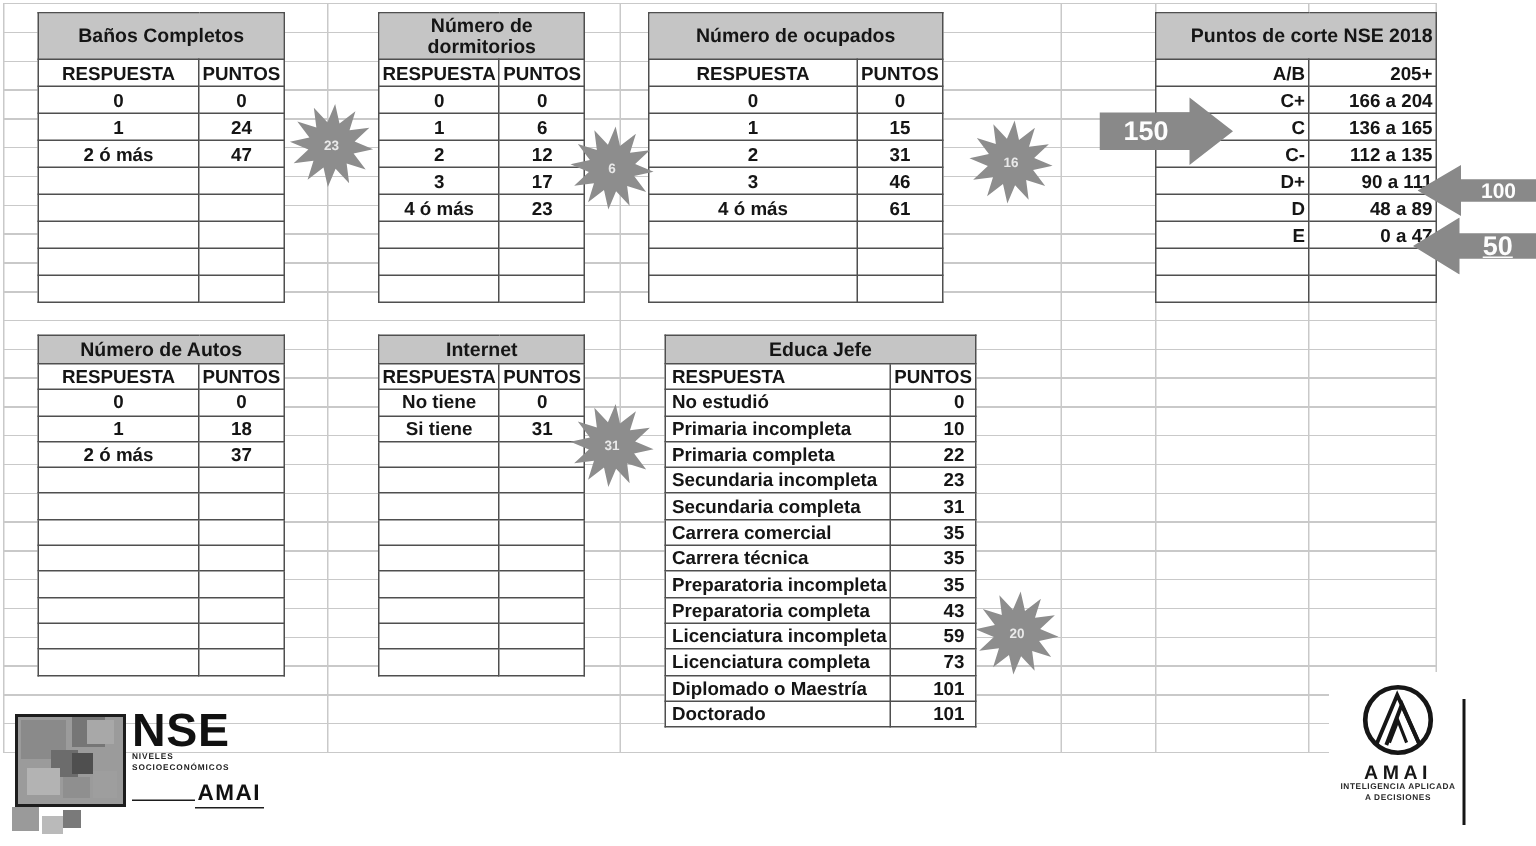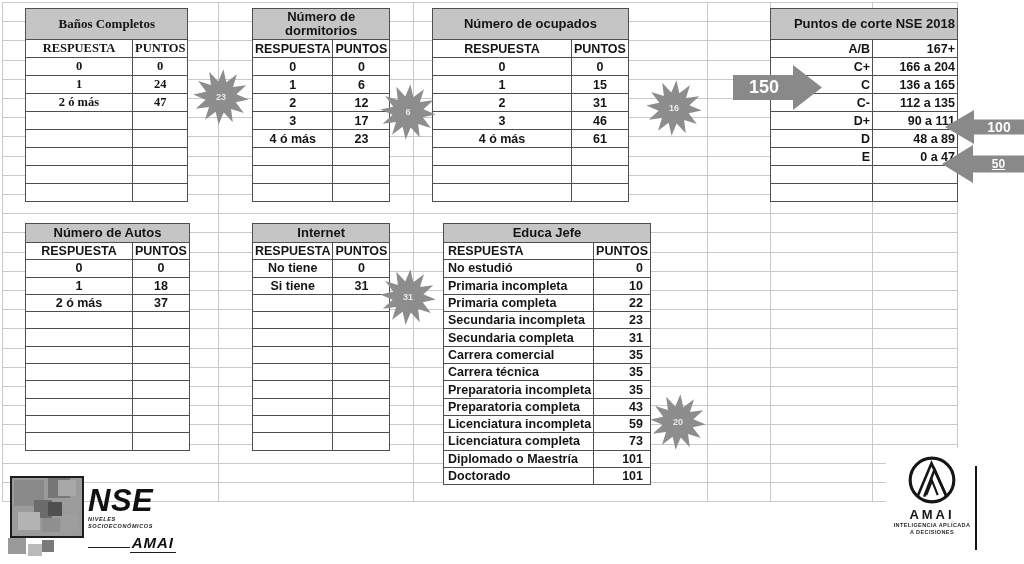--- a/index.html
+++ b/index.html
@@ -45,21 +45,21 @@
   .cutarrow svg { position:absolute; left:0; top:0; width:100%; height:100%; }
   .cutarrow .lbl {
     position:absolute; display:flex; align-items:center; justify-content:center;
     color:#fdfdfd; font-weight:bold;
   }
 
   
   .nse-logo { position:absolute; left:8px; top:470px; width:170px; height:90px; z-index:4; }
   .nse-mosaic { position:absolute; left:2px; top:6px; width:74px; height:62px; background:#9b9b9b; border:2px solid #1d1d1d; }
   .sq { position:absolute; }
-  .nse-text { position:absolute; left:80px; top:16px; width:88px;font-style:italic; }
+  .nse-text { position:absolute; left:80px; top:2px; width:88px; }
   .nse-name { font-size:31px; font-weight:bold; letter-spacing:0.5px; line-height:30px; color:#111; }
   .nse-tag { font-size:5.5px; font-weight:bold; letter-spacing:0.6px; color:#222; line-height:6.5px; }
   .nse-amai-row { display:flex; align-items:flex-end; margin-top:5px; }
   .nse-amai-line { flex:1; border-top:1.5px solid #1d1d1d; margin-bottom:5px; }
   .nse-amai { font-size:15px; font-weight:bold; letter-spacing:1px; border-bottom:1.5px solid #1d1d1d; padding:0 2px 1px 2px; color:#111; }
 
   
   .amai-logo { position:absolute; left:886px; top:448px; width:92px; height:104px; background:#fff; z-index:4; text-align:center; }
   .amai-icon { width:52px; height:52px; margin:6px auto 0 auto; display:block; }
   .amai-name { font-size:13px; font-weight:bold; letter-spacing:3px; color:#161616; margin-top:1px; }
@@ -73,21 +73,21 @@
 
   <div class="grid"></div>
   <div class="vline" style="left:2px"></div>
   <div class="vline" style="left:218px"></div>
   <div class="vline" style="left:413px"></div>
   <div class="vline" style="left:707px"></div>
   <div class="vline" style="left:770px"></div>
   <div class="vline" style="left:872px"></div>
   <div class="vline" style="left:957px"></div>
 
-  <table class="tbl top-tbl" style="left:25px; top:8px;font-family:Liberation Serif, serif;">
+  <table class="tbl top-tbl" style="left:25px; top:8px;">
     <colgroup>
         <col style="width:107px">
         <col style="width:48px">
       </colgroup>
     <thead>
       <tr>
           <th class="title" colspan="2">Baños Completos</th>
         </tr>
       <tr>
         <th class="colhead">RESPUESTA</th>
@@ -236,21 +236,21 @@
         <col style="width:85px">
       </colgroup>
     <thead>
       <tr>
           <th class="title" colspan="2">Puntos de corte NSE 2018</th>
         </tr>
     </thead>
     <tbody>
         <tr>
         <td>A/B</td>
-        <td>167+</td>
+        <td>205+</td>
       </tr>
         <tr>
         <td>C+</td>
         <td>166 a 204</td>
       </tr>
         <tr>
         <td>C</td>
         <td>136 a 165</td>
       </tr>
         <tr>
@@ -514,21 +514,21 @@
   <div class="cutarrow" style="left:945px; top:110px; width:79px; height:34px;">
     <svg viewBox="0 0 79 34">
         <polygon fill="#898989" points="0,17 29,0 29,9.5 79,9.5 79,24.5 29,24.5 29,34"></polygon>
       </svg>
     <span class="lbl" style="left:29px; top:8px; width:50px; height:18px; font-size:14px;">100</span>
   </div>
   <div class="cutarrow" style="left:942px; top:145px; width:82px; height:38px;">
     <svg viewBox="0 0 82 38">
         <polygon fill="#898989" points="0,19 31,0 31,10.5 82,10.5 82,27.5 31,27.5 31,38"></polygon>
       </svg>
-    <span class="lbl" style="left:31px; top:9px; width:51px; height:20px; font-size:12px;text-decoration:underline;">50</span>
+    <span class="lbl" style="left:31px; top:9px; width:51px; height:20px; font-size:18px;text-decoration:underline;">50</span>
   </div>
 
   <div class="nse-logo">
     <div class="nse-mosaic">
       <div class="sq" style="left:2px; top:2px; width:30px; height:26px; background:#8a8a8a;"></div>
       <div class="sq" style="left:36px; top:0; width:22px; height:20px; background:#767676;"></div>
       <div class="sq" style="left:46px; top:2px; width:18px; height:16px; background:#a8a8a8;"></div>
       <div class="sq" style="left:22px; top:22px; width:18px; height:18px; background:#6c6c6c;"></div>
       <div class="sq" style="left:36px; top:24px; width:14px; height:14px; background:#4f4f4f;"></div>
       <div class="sq" style="left:6px; top:34px; width:22px; height:18px; background:#b3b3b3;"></div>

